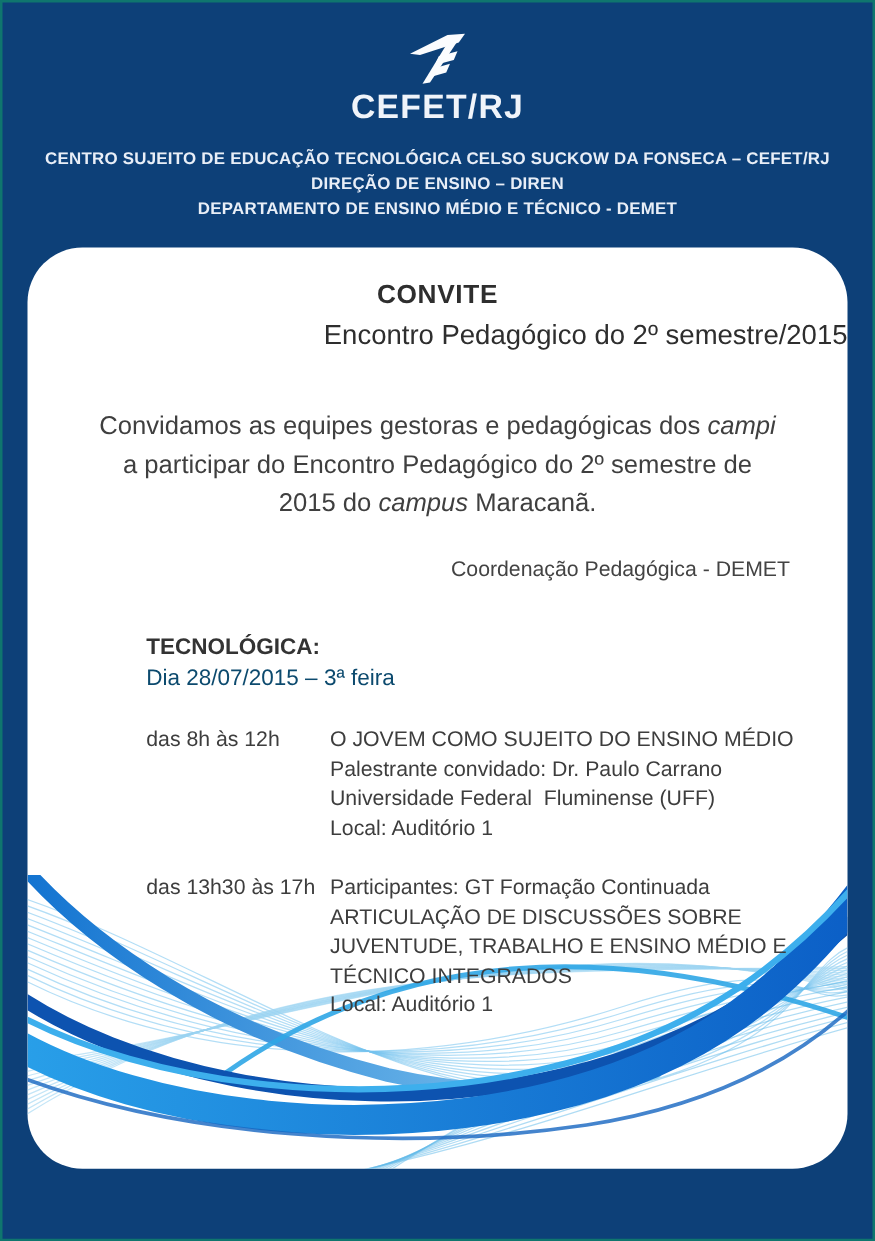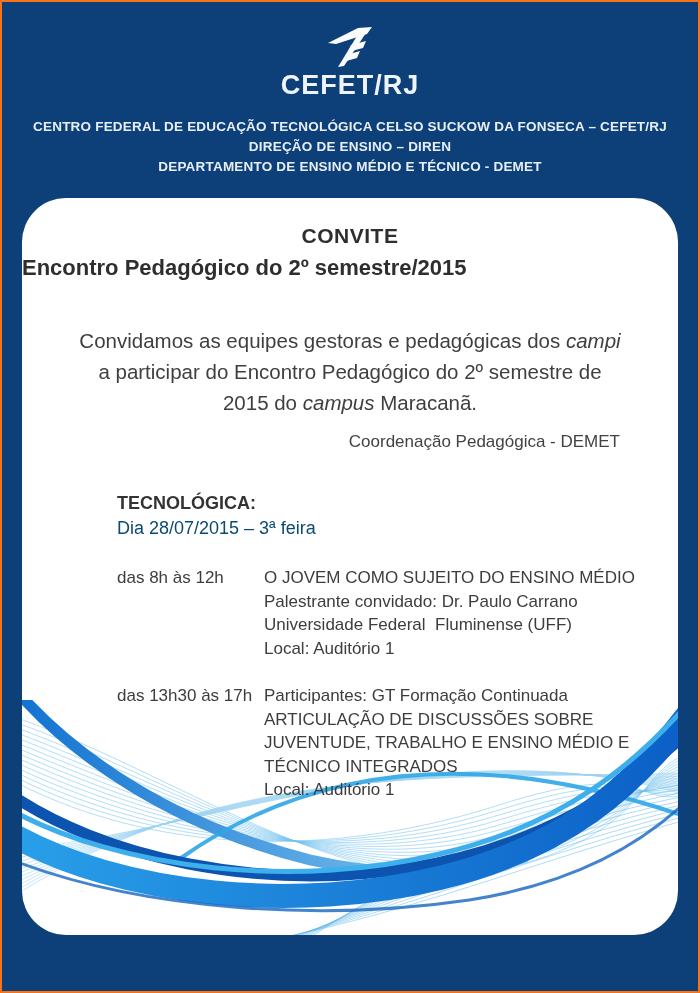--- a/index.html
+++ b/index.html
@@ -4,21 +4,21 @@
 <title>Convite CEFET/RJ</title>
 <style>
   html, body { margin: 0; padding: 0; background: #2b2b2b; }
   .page {
     position: relative;
     width: 700px;
     height: 993px;
     margin: 0 auto;
     background: #0d4078;
     box-sizing: border-box;
-    border: 2px solid #f97316;
+    border: 2px solid #0f766e;
     overflow: hidden;
     font-family: "Liberation Sans", "DejaVu Sans", sans-serif;
   }
   
   .header { text-align: center; padding-top: 24px; }
   .logo { display: block; margin: 0 auto; }
   .brand {
     margin-top: 2px;
     font-size: 27px;
     font-weight: 700;
@@ -48,37 +48,37 @@
   .card-title {
     margin: 26px 0 0;
     text-align: center;
     font-size: 21px;
     font-weight: 700;
     letter-spacing: 0.5px;
     color: #2e2e2e;
   }
   .card-subtitle {
     margin: 7px 0 0;
-    text-align: left;
+    text-align: right;
     font-size: 22px;
-    font-weight: 700;
+    font-weight: 400;
     color: #2e2e2e;
   }
   .intro {
     margin: 44px auto 0;
     width: 600px;
     text-align: center;
     font-size: 20.5px;
     line-height: 31px;
     color: #3f3f3f;
   }
   .intro i { }
   .signature {
-    margin-top: 14px;
-    padding-right: 58px;
+    margin-top: 28px;
+    padding-right: 46px;
     text-align: right;
     font-size: 17px;
     color: #434343;
   }
   .program { margin: 40px 0 0 95px; }
   .program-heading {
     font-size: 18px;
     font-weight: 700;
     color: #333333;
     line-height: 23px;
@@ -128,21 +128,21 @@
 
         <path d="M 38 5 L 46 4 L 22 40 L 16 41 Z"></path>
 
         <path d="M 29 19 L 44 15 L 41 22 L 26 26 Z"></path>
 
         <path d="M 24 29 L 38 25 L 35 32 L 21 36 Z"></path>
       </g>
     </svg>
     <div class="brand">CEFET/RJ</div>
     <div class="header-lines">
-      <div class="header-line">CENTRO FEDERAL DE EDUCAÇÃO TECNOLÓGICA CELSO SUCKOW DA FONSECA – CEFET/RJ</div>
+      <div class="header-line">CENTRO SUJEITO DE EDUCAÇÃO TECNOLÓGICA CELSO SUCKOW DA FONSECA – CEFET/RJ</div>
       <div class="header-line">DIREÇÃO DE ENSINO – DIREN</div>
       <div class="header-line">DEPARTAMENTO DE ENSINO MÉDIO E TÉCNICO - DEMET</div>
     </div>
   </header>
 
   <main class="card">
 
     <h1 class="card-title">CONVITE</h1>
     <h2 class="card-subtitle">Encontro Pedagógico do 2º semestre/2015</h2>
 

